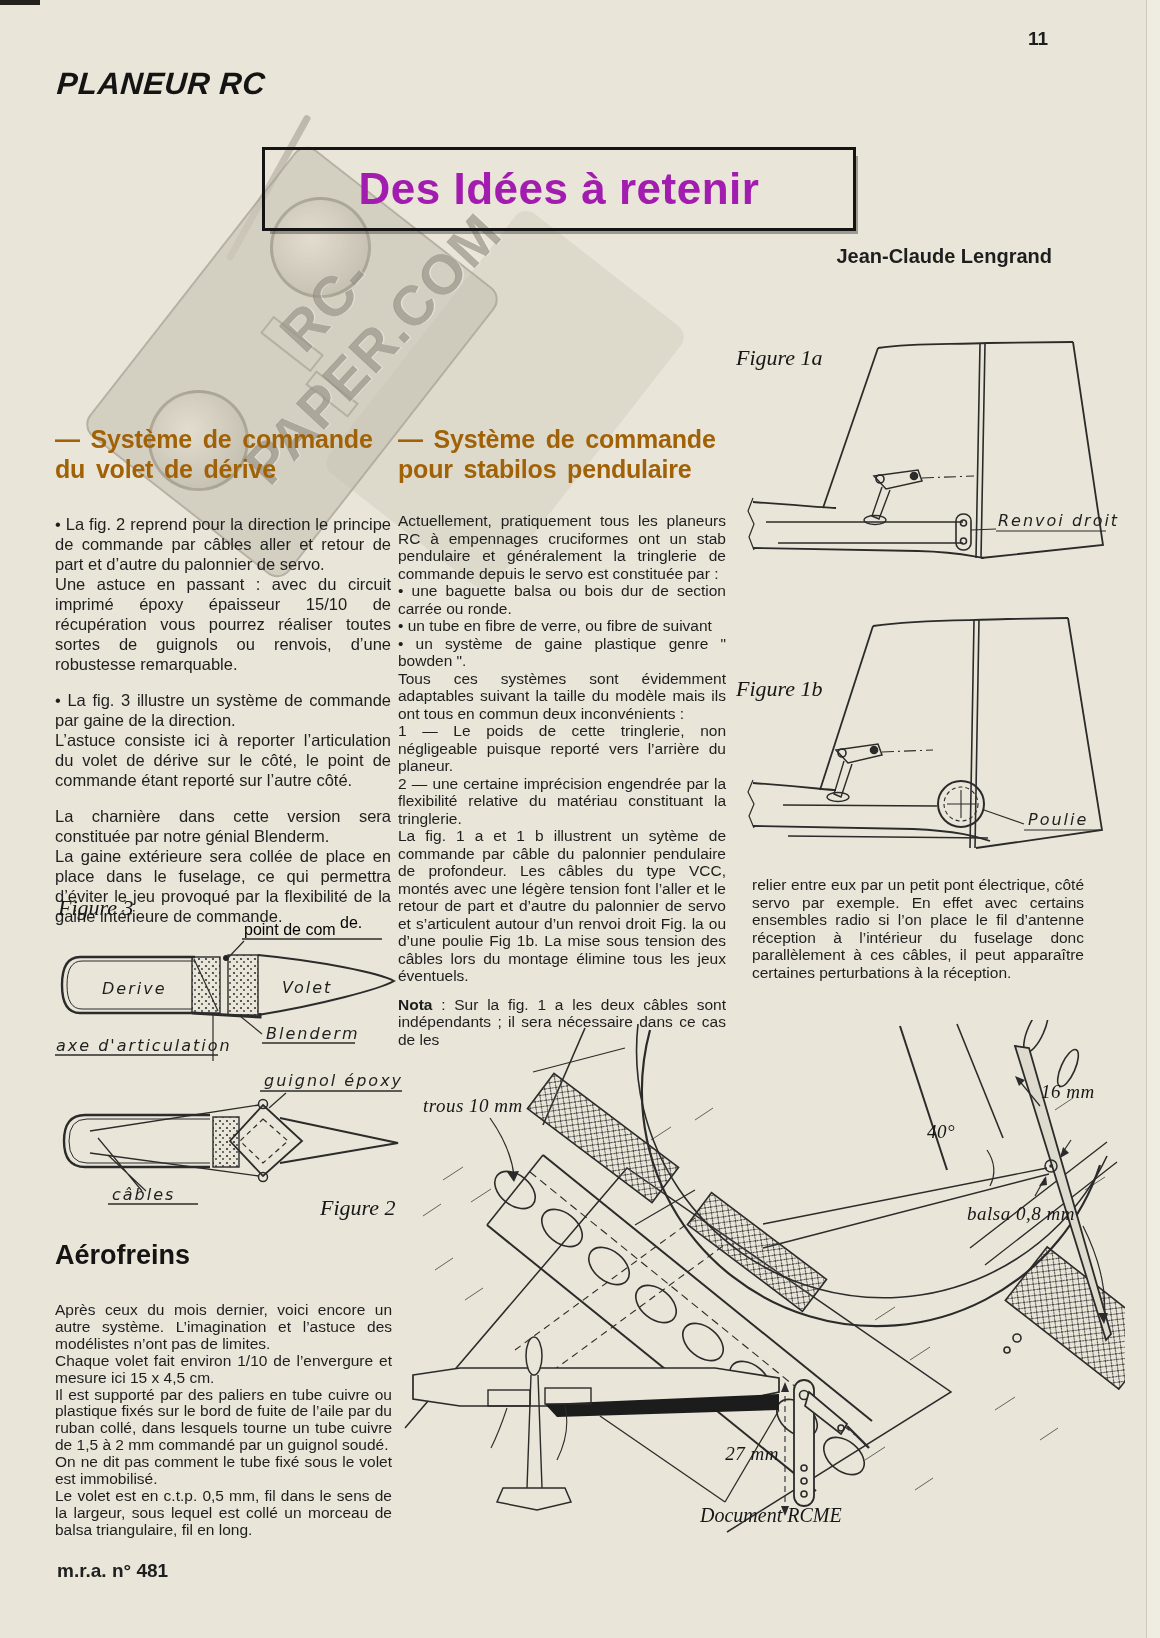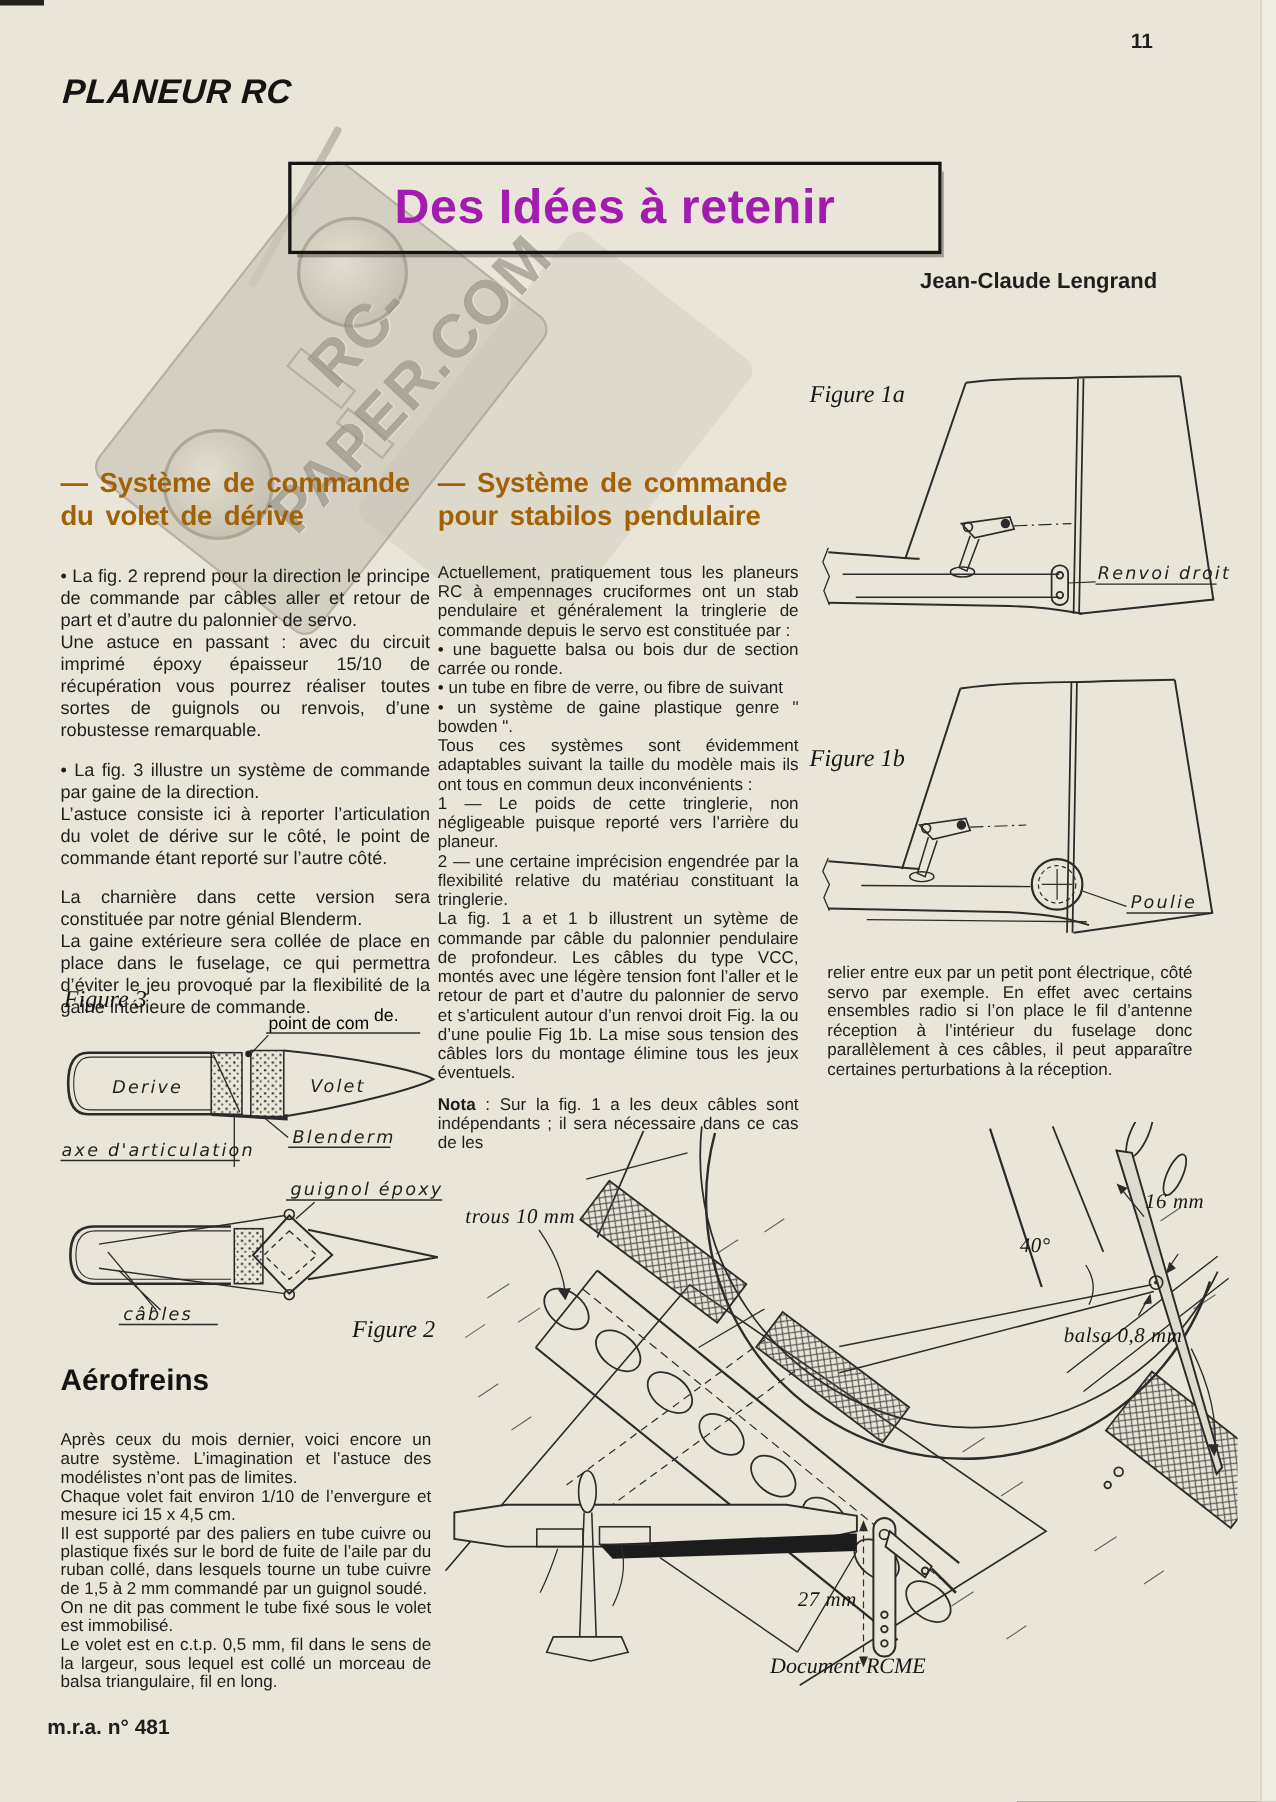--- a/index.html
+++ b/index.html
@@ -301,15 +301,15 @@
       <path d="M48,160 l20,-13 M76,182 l20,-13 M28,196 l18,-12 M256,120 l20,-13 M300,100 l18,-12 M480,300 l20,-13 M515,340 l20,-13 M470,440 l20,-13 M520,470 l18,-12 M600,390 l20,-13 M645,420 l18,-12 M690,170 l20,-13 M660,90 l18,-12 M40,250 l18,-12 M70,280 l18,-12" stroke-width="1" opacity=".7"></path>
     </g>
     <text class="bserif" x="28" y="92">trous 10 mm</text>
     <text class="bserif" x="646" y="78">16 mm</text>
     <text class="bserif" x="532" y="118">40°</text>
     <text class="bserif" x="572" y="200">balsa 0,8 mm</text>
     <text class="bserif" x="384" y="440" text-anchor="end">27 mm</text>
   </svg>
   <div class="abs caption" style="left:700px;top:1460px;margin-top:44px;">Document RCME</div>
 
-  <div class="abs footer" style="left:43px;top:1560px;">m.r.a. n° 481</div>
+  <div class="abs footer" style="left:57px;top:1560px;">m.r.a. n° 481</div>
 
 </div>
 
 </body></html>

